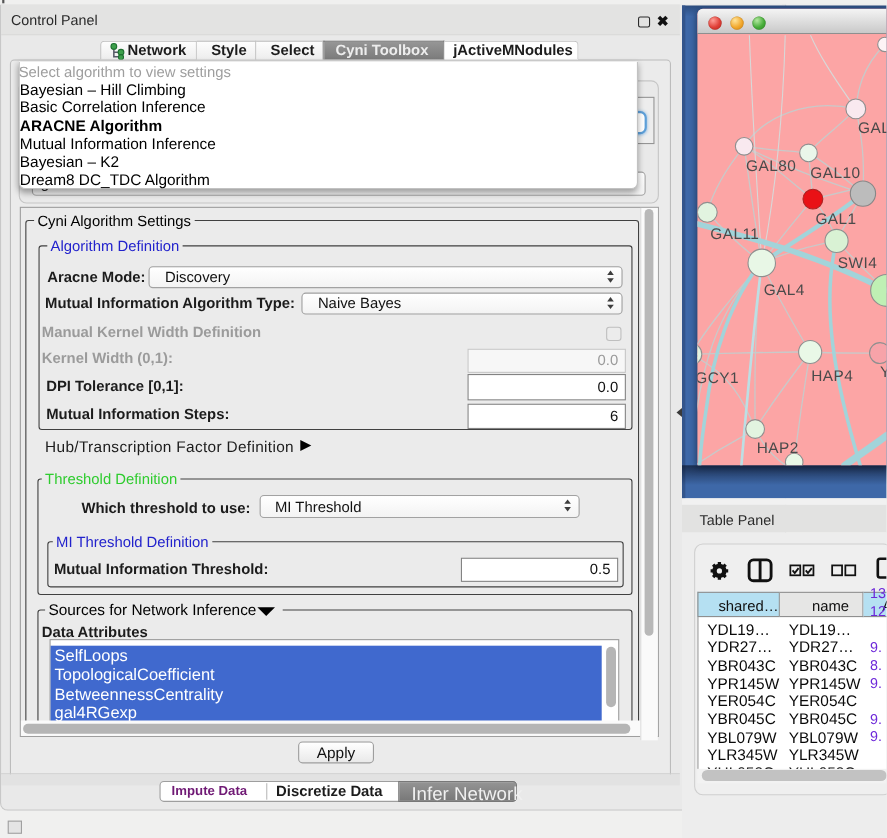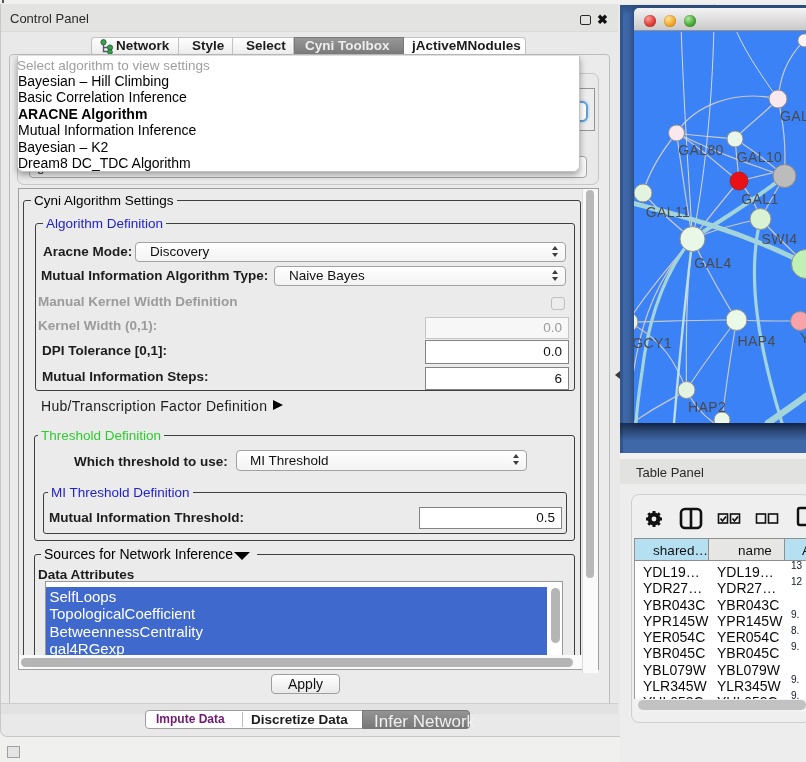--- a/index.html
+++ b/index.html
@@ -139,21 +139,21 @@
 <div class="abs" style="left:17px;top:58px;width:563px;font-size:13.5px;color:#9e9e9e">Select algorithm to view settings</div>
 <div class="abs" style="left:18px;top:73px;font-size:14px;color:#000;line-height:16.4px;white-space:nowrap">Bayesian – Hill Climbing<br>Basic Correlation Inference<br><b>ARACNE Algorithm</b><br>Mutual Information Inference<br>Bayesian – K2<br>Dream8 DC_TDC Algorithm</div>
 
 <div class="abs" style="left:2px;top:0;width:2px;height:3px;background:#555"></div>
 <div class="abs" style="left:615px;top:371px;width:0;height:0;border-right:5px solid #3a3a3a;border-top:4px solid transparent;border-bottom:4px solid transparent"></div>
 
 <div class="abs" style="left:620px;top:5px;width:186px;height:448px;background:linear-gradient(#2d4d7f,#3e68a8 10px,#3e68a8)"></div>
 <div class="abs" style="left:620px;top:5px;width:3px;height:448px;background:#33558c"></div>
 <div class="abs" style="left:620px;top:423px;width:186px;height:18px;background:linear-gradient(rgba(16,28,52,0.75),rgba(16,28,52,0))"></div>
 
-<div class="abs" style="left:634px;top:8px;width:172px;height:415px;background:#3b82f6;border-radius:5px 0 0 0;box-shadow:-1px 2px 6px rgba(10,20,40,0.5)">
+<div class="abs" style="left:634px;top:8px;width:172px;height:415px;background:#fca5a5;border-radius:5px 0 0 0;box-shadow:-1px 2px 6px rgba(10,20,40,0.5)">
   <div class="abs" style="left:0;top:0;width:172px;height:23px;background:linear-gradient(#f4f4f4,#c9c9c9);border-bottom:1px solid #8f8f8f;border-radius:5px 0 0 0"></div>
   <div class="abs" style="left:10px;top:7px;width:12px;height:12px;border-radius:50%;background:radial-gradient(circle at 35% 30%,#ff9d96,#e04038 55%,#b8281f);box-shadow:inset 0 0 1px #8c1d16"></div>
   <div class="abs" style="left:30px;top:7px;width:12px;height:12px;border-radius:50%;background:radial-gradient(circle at 35% 30%,#ffe49a,#f2a82d 55%,#d08414);box-shadow:inset 0 0 1px #a36608"></div>
   <div class="abs" style="left:50px;top:7px;width:12px;height:12px;border-radius:50%;background:radial-gradient(circle at 35% 30%,#b4e8a0,#48ad3a 55%,#2f8c24);box-shadow:inset 0 0 1px #1f6b18"></div>
   <svg class="abs" style="left:0;top:24px" width="172" height="391" viewBox="0 0 172 391">
     <g fill="none" stroke="#c9c9c9" stroke-width="1.2">
       <path d="M42.5,101 C60,74 100,57 144,67"></path>
       <path d="M144,67 C150,94 152,114 150.5,144"></path>
       <path d="M144,67 C128,84 112,94 101,107"></path>
       <path d="M42.5,101 C62,104 82,105 101,107"></path>
@@ -266,18 +266,18 @@
 <div class="abs" style="left:634px;top:538px;width:172px;height:161px;background:#fff;border-left:1px solid #9a9a9a"></div>
 <div class="abs" style="left:634px;top:538px;width:75px;height:23px;background:#b5e0f2;border:1px solid #8f8f8f"></div>
 <div class="abs" style="left:709px;top:538px;width:76px;height:23px;background:#e6e6e5;border:1px solid #8f8f8f;border-left:none"></div>
 <div class="abs" style="left:785px;top:538px;width:21px;height:23px;background:#b5e0f2;border-top:1px solid #8f8f8f;border-bottom:1px solid #8f8f8f"></div>
 <div class="abs" style="left:643px;top:543px;width:75px;text-align:center;font-size:13.5px;color:#111">shared…</div>
 <div class="abs" style="left:717px;top:543px;width:76px;text-align:center;font-size:13.5px;color:#111">name</div>
 <div class="abs" style="left:802px;top:543px;font-size:13.5px;color:#111">A</div>
 
 <div class="abs" style="left:643px;top:564px;font-size:14px;color:#0a0a0a;line-height:16.25px">YDL19…<br>YDR27…<br>YBR043C<br>YPR145W<br>YER054C<br>YBR045C<br>YBL079W<br>YLR345W<br>YHL053C</div>
 <div class="abs" style="left:717px;top:564px;font-size:14px;color:#0a0a0a;line-height:16.25px">YDL19…<br>YDR27…<br>YBR043C<br>YPR145W<br>YER054C<br>YBR045C<br>YBL079W<br>YLR345W<br>YHL053C</div>
-<div class="abs" style="left:791px;top:558px;font-size:10px;color:#0f172a;line-height:16.25px">13<br>12<br>&nbsp;<br>9.<br>8.<br>9.<br>&nbsp;<br>9.<br>9.</div>
+<div class="abs" style="left:791px;top:532px;font-size:13px;color:#6d28d9;line-height:16.25px">13<br>12<br>&nbsp;<br>9.<br>8.<br>9.<br>&nbsp;<br>9.<br>9.</div>
 
 <div class="abs" style="left:634px;top:699px;width:172px;height:13px;background:#f2f2f2"></div>
 <div class="abs" style="left:638px;top:700px;width:168px;height:10px;background:#c2c2c2;border-radius:5px"></div>
 
 <div class="abs" style="left:7px;top:746px;width:13px;height:12px;background:#e4e4e4;border:1px solid #a0a0a0"></div>
 
 </body></html>

